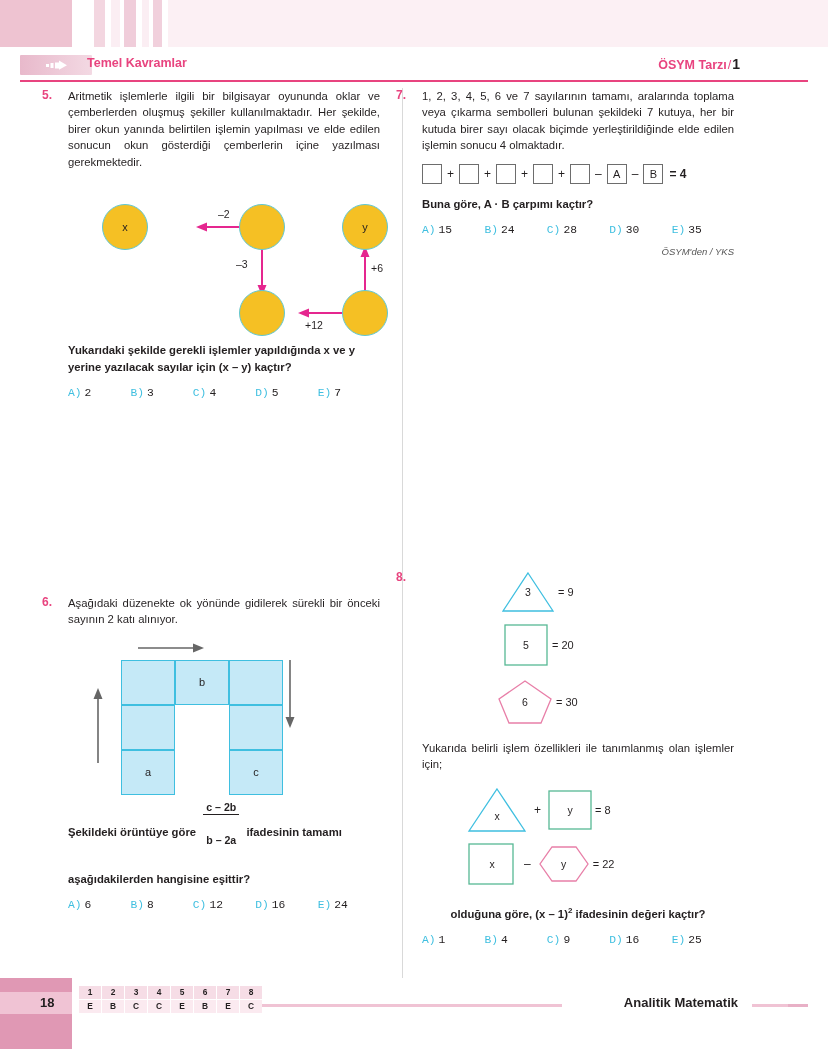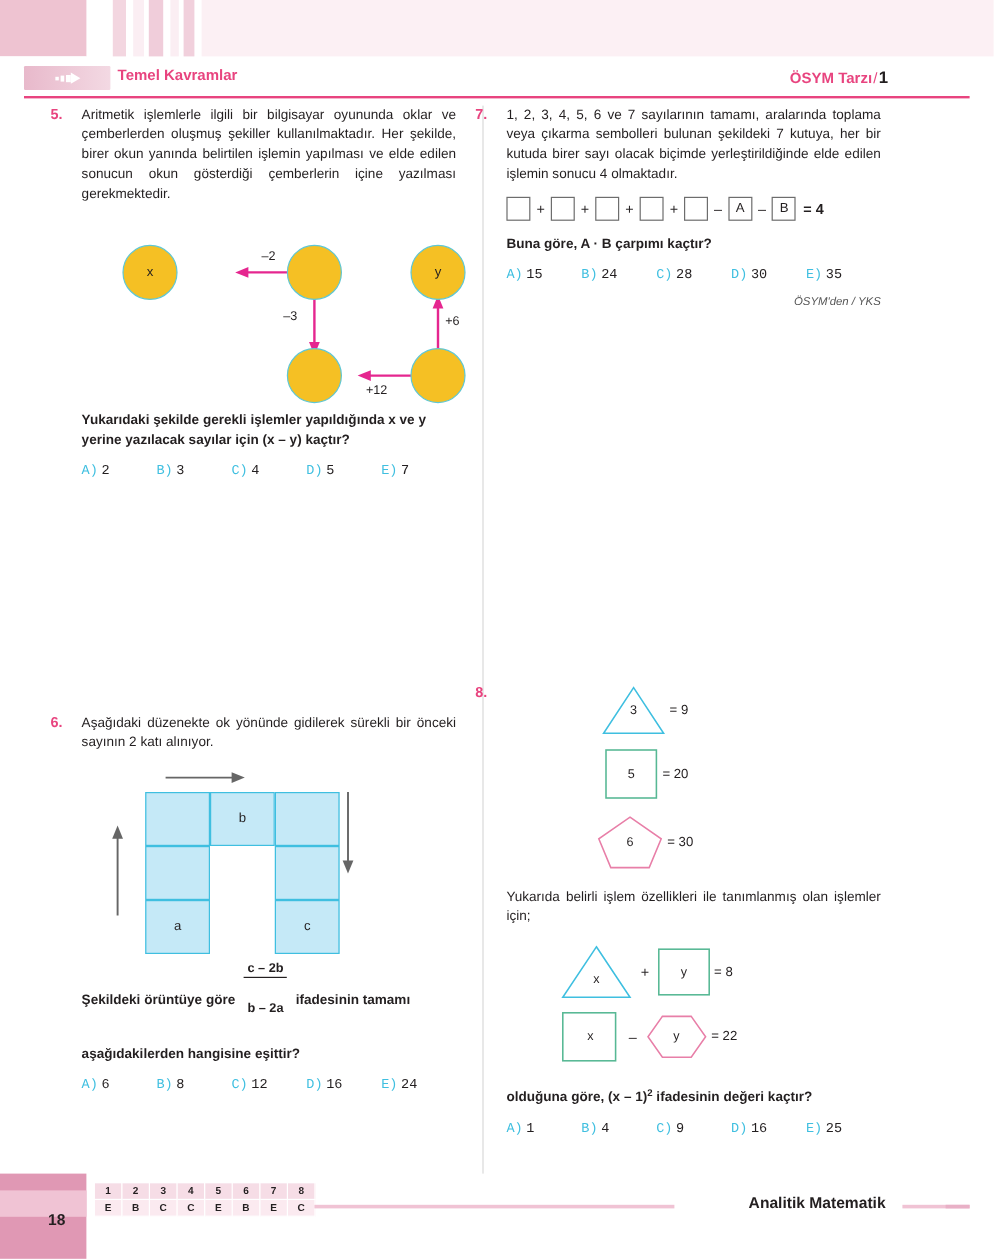--- a/index.html
+++ b/index.html
@@ -22,21 +22,21 @@
   .tb-s5{left:153px;width:9px;background:#f1d0dc;}
   .tb-right{left:168px;width:660px;background:#fcf0f4;}
   .tb-whitecut{position:absolute;left:0;top:47px;width:72px;height:7px;background:#ffffff;}
 
   
   .header{position:absolute;left:0;top:54px;width:828px;height:32px;}
   .hdr-tabbg{position:absolute;left:20px;top:1px;width:72px;height:20px;
      background:linear-gradient(to right,#e8b9cb,#f3d9e3);border-radius:1px;}
   .hdr-arrow{position:absolute;left:46px;top:6px;font-size:10px;color:#ffffff;letter-spacing:-1px;}
   .hdr-arrow svg{display:block;}
-  .hdr-title{position:absolute;left:98px;top:2px;font-size:12.5px;font-weight:bold;color:#e8447f;}
+  .hdr-title{position:absolute;left:87px;top:2px;font-size:12.5px;font-weight:bold;color:#e8447f;}
   .hdr-right{position:absolute;right:88px;top:2px;font-size:12.5px;font-weight:bold;color:#e8447f;white-space:nowrap;}
   .hdr-slash{color:#e8447f;font-weight:normal;margin:0 1px;}
   .hdr-num{color:#231f20;font-size:14px;font-weight:bold;}
   .hdr-rule{position:absolute;left:20px;top:26px;width:788px;height:2px;background:#e8447f;}
 
   
   .col{position:absolute;top:88px;width:312px;}
   .col-left{left:68px;}
   .col-right{left:422px;}
   .col-divider{position:absolute;left:402px;top:88px;width:1px;height:890px;background:#d9d9d9;}
@@ -91,21 +91,21 @@
   .shp svg{position:absolute;left:0;top:0;}
   .shp span{position:relative;z-index:2;}
   .rescore{font-size:11px;margin-left:2px;white-space:nowrap;}
 
   .fig8b{position:relative;width:312px;height:120px;margin-top:8px;}
 
   
   .footer{position:absolute;left:0;top:978px;width:828px;height:71px;}
   .ft-pinkblock{position:absolute;left:0;top:0;width:72px;height:71px;background:#e098b4;}
   .ft-strip{position:absolute;left:0;top:14px;width:72px;height:22px;background:#f0c3d4;}
-  .ft-page{position:absolute;left:40px;top:31px;font-size:13px;font-weight:bold;color:#231f20;}
+  .ft-page{position:absolute;left:40px;top:17px;font-size:13px;font-weight:bold;color:#231f20;}
   .keytbl{position:absolute;left:78px;top:7px;border-collapse:collapse;}
   .keytbl td{width:22px;height:13px;text-align:center;font-size:8.4px;font-weight:bold;
              color:#231f20;border:1px solid #ffffff;background:#fbeaf0;padding:0;line-height:13px;}
   .keytbl tr.knum td{background:#f6dde6;}
   .ft-line-l{position:absolute;left:262px;top:26px;width:300px;height:3px;background:#f0c3d4;}
   .ft-title{position:absolute;right:90px;top:17px;font-size:13px;font-weight:bold;color:#231f20;white-space:nowrap;}
   .ft-line-r{position:absolute;right:20px;top:26px;width:56px;height:3px;background:#f0c3d4;}
   .ft-line-r2{position:absolute;right:20px;top:26px;width:20px;height:3px;background:#e8b0c6;}
 </style>
 </head>
@@ -341,21 +341,21 @@
         <div class="shp" style="width:54px;height:40px;">
           <svg width="54" height="40" viewBox="0 0 54 40">
               <polygon points="15,3 39,3 51,20 39,37 15,37 3,20" fill="none" stroke="#e87fa8" stroke-width="1.3"></polygon>
             </svg>
           <span>y</span>
         </div>
         <div class="rescore">= 22</div>
       </div>
     </div>
 
-    <div class="qprompt" style="margin-top:2px;">
+    <div class="qprompt" style="margin-top:2px;text-align:center;">
       <span>olduğuna göre, (x – 1)</span><sup style="font-size:8px;">2</sup><span> ifadesinin değeri kaçtır?</span>
     </div>
 
     <div class="opts">
       <div class="opt"><span class="lbl">A)</span><span class="val">1</span></div>
       <div class="opt"><span class="lbl">B)</span><span class="val">4</span></div>
       <div class="opt"><span class="lbl">C)</span><span class="val">9</span></div>
       <div class="opt"><span class="lbl">D)</span><span class="val">16</span></div>
       <div class="opt"><span class="lbl">E)</span><span class="val">25</span></div>
     </div>

